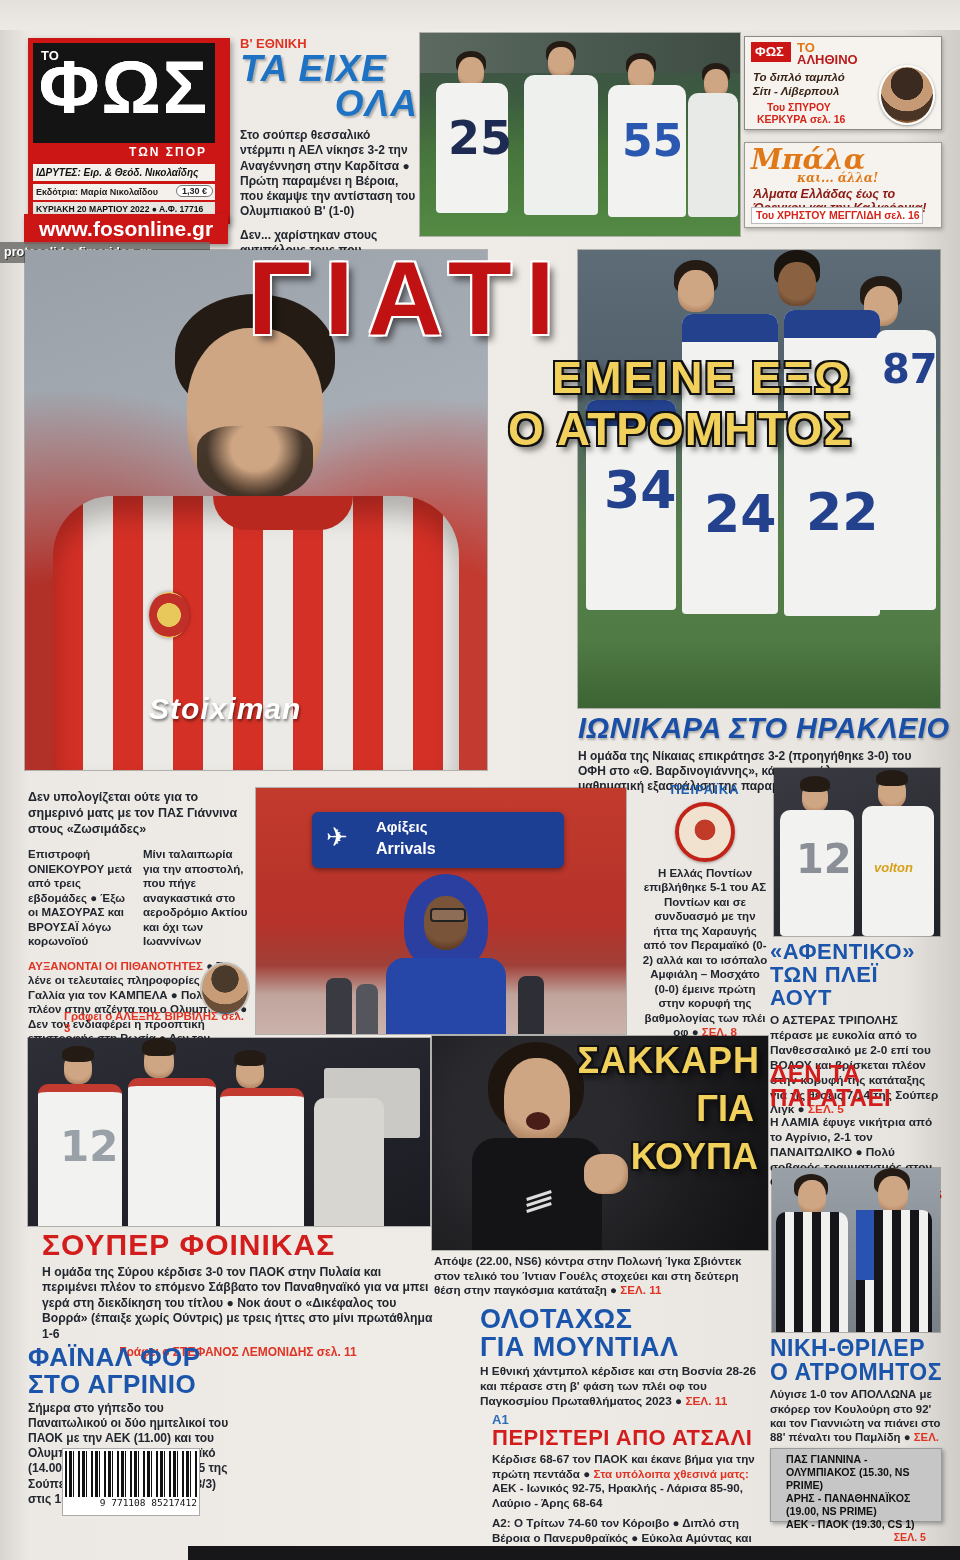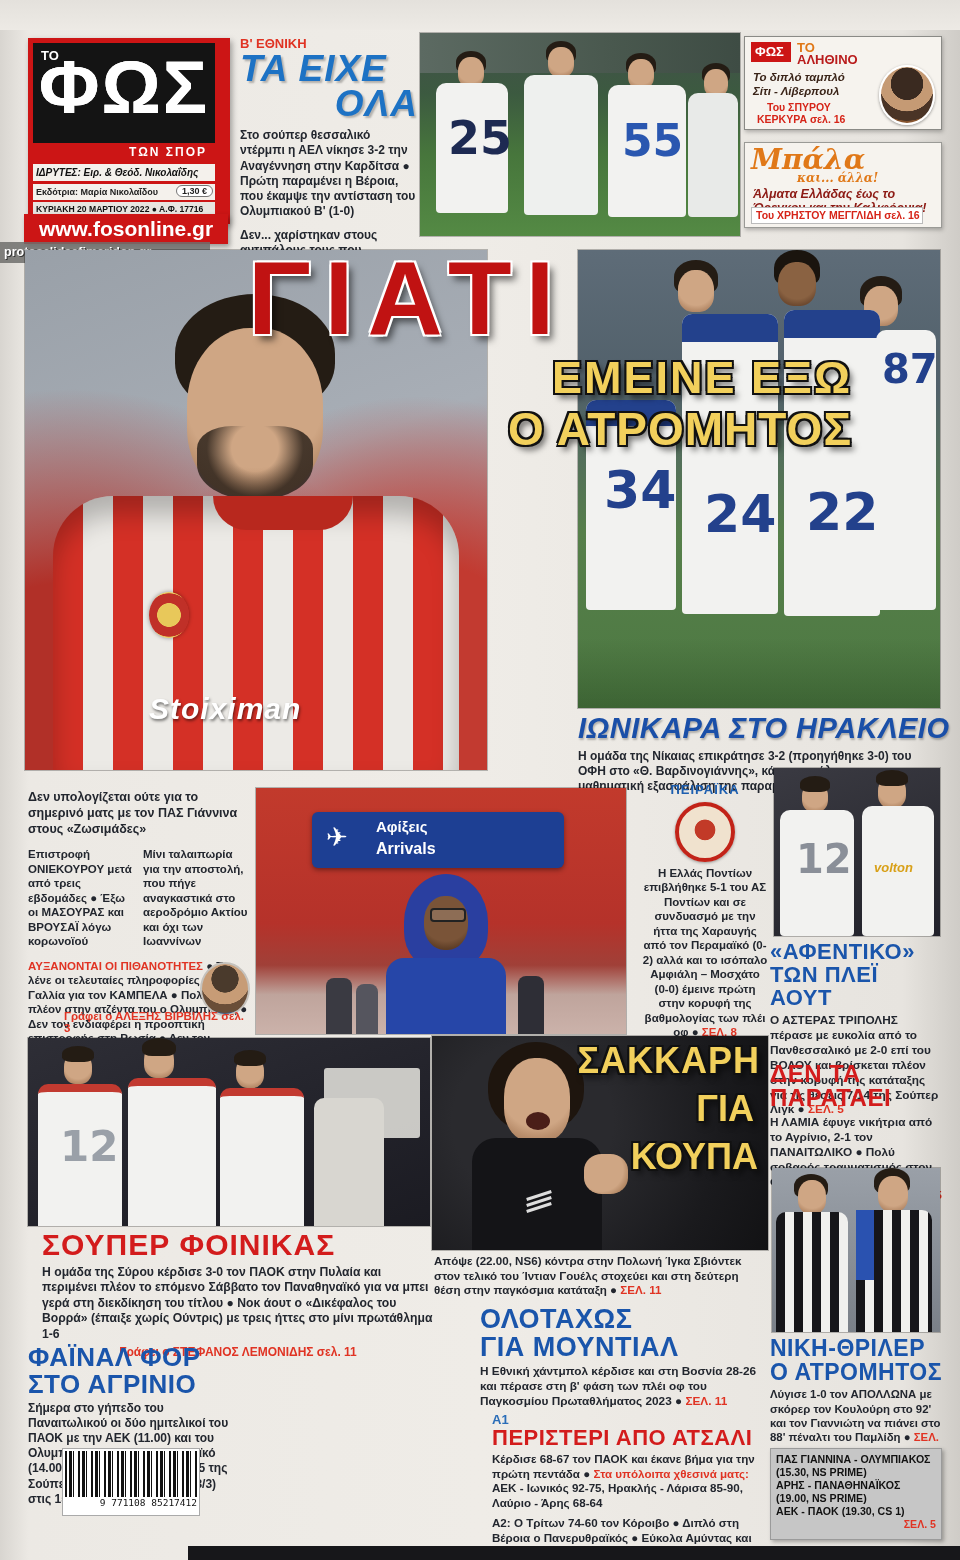--- a/index.html
+++ b/index.html
@@ -274,21 +274,21 @@
     </div>
   </div>
   <div class="abs" style="left:770px;top:1336px;width:174px;">
     <div class="blue-h" style="font-size:23px;line-height:1.05;">ΝΙΚΗ-ΘΡΙΛΕΡ</div>
     <div class="blue-h" style="font-size:23px;line-height:1.05;">Ο ΑΤΡΟΜΗΤΟΣ</div>
     <div class="body-txt" style="margin-top:3px;font-size:11.4px;">
       <span>Λύγισε 1-0 τον ΑΠΟΛΛΩΝΑ με σκόρερ τον Κουλούρη στο 92' και τον Γιαννιώτη να πιάνει στο 88' πέναλτι του Παμλίδη ● </span><span class="pgref">ΣΕΛ. 4</span>
     </div>
   </div>
 
-  <div class="abs" style="left:770px;top:1448px;width:172px;height:92px;background:#c6c6c6;border:1px solid #9a9a9a;box-shadow:2px 2px 4px rgba(0,0,0,.3);padding:4px 5px;box-sizing:border-box;">
+  <div class="abs" style="left:770px;top:1448px;width:172px;height:74px;background:#c6c6c6;border:1px solid #9a9a9a;box-shadow:2px 2px 4px rgba(0,0,0,.3);padding:4px 15px;box-sizing:border-box;">
     <div style="font-weight:800;font-size:10.6px;line-height:1.22;color:#111;">ΠΑΣ ΓΙΑΝΝΙΝΑ - ΟΛΥΜΠΙΑΚΟΣ (15.30, NS PRIME)</div>
     <div style="font-weight:800;font-size:10.6px;line-height:1.22;color:#111;">ΑΡΗΣ - ΠΑΝΑΘΗΝΑΪΚΟΣ (19.00, NS PRIME)</div>
     <div style="font-weight:800;font-size:10.6px;line-height:1.22;color:#111;">ΑΕΚ - ΠΑΟΚ (19.30, CS 1)</div>
     <div class="pgref" style="text-align:right;font-size:10.6px;">ΣΕΛ. 5</div>
   </div>
 
   <div class="abs" style="left:28px;top:1344px;width:230px;">
     <div class="blue-h" style="font-size:26px;line-height:1.02;">ΦΑΪΝΑΛ ΦΟΡ</div>
     <div class="blue-h" style="font-size:26px;line-height:1.02;">ΣΤΟ ΑΓΡΙΝΙΟ</div>
     <div class="body-txt" style="margin-top:4px;width:210px;font-size:12px;">

